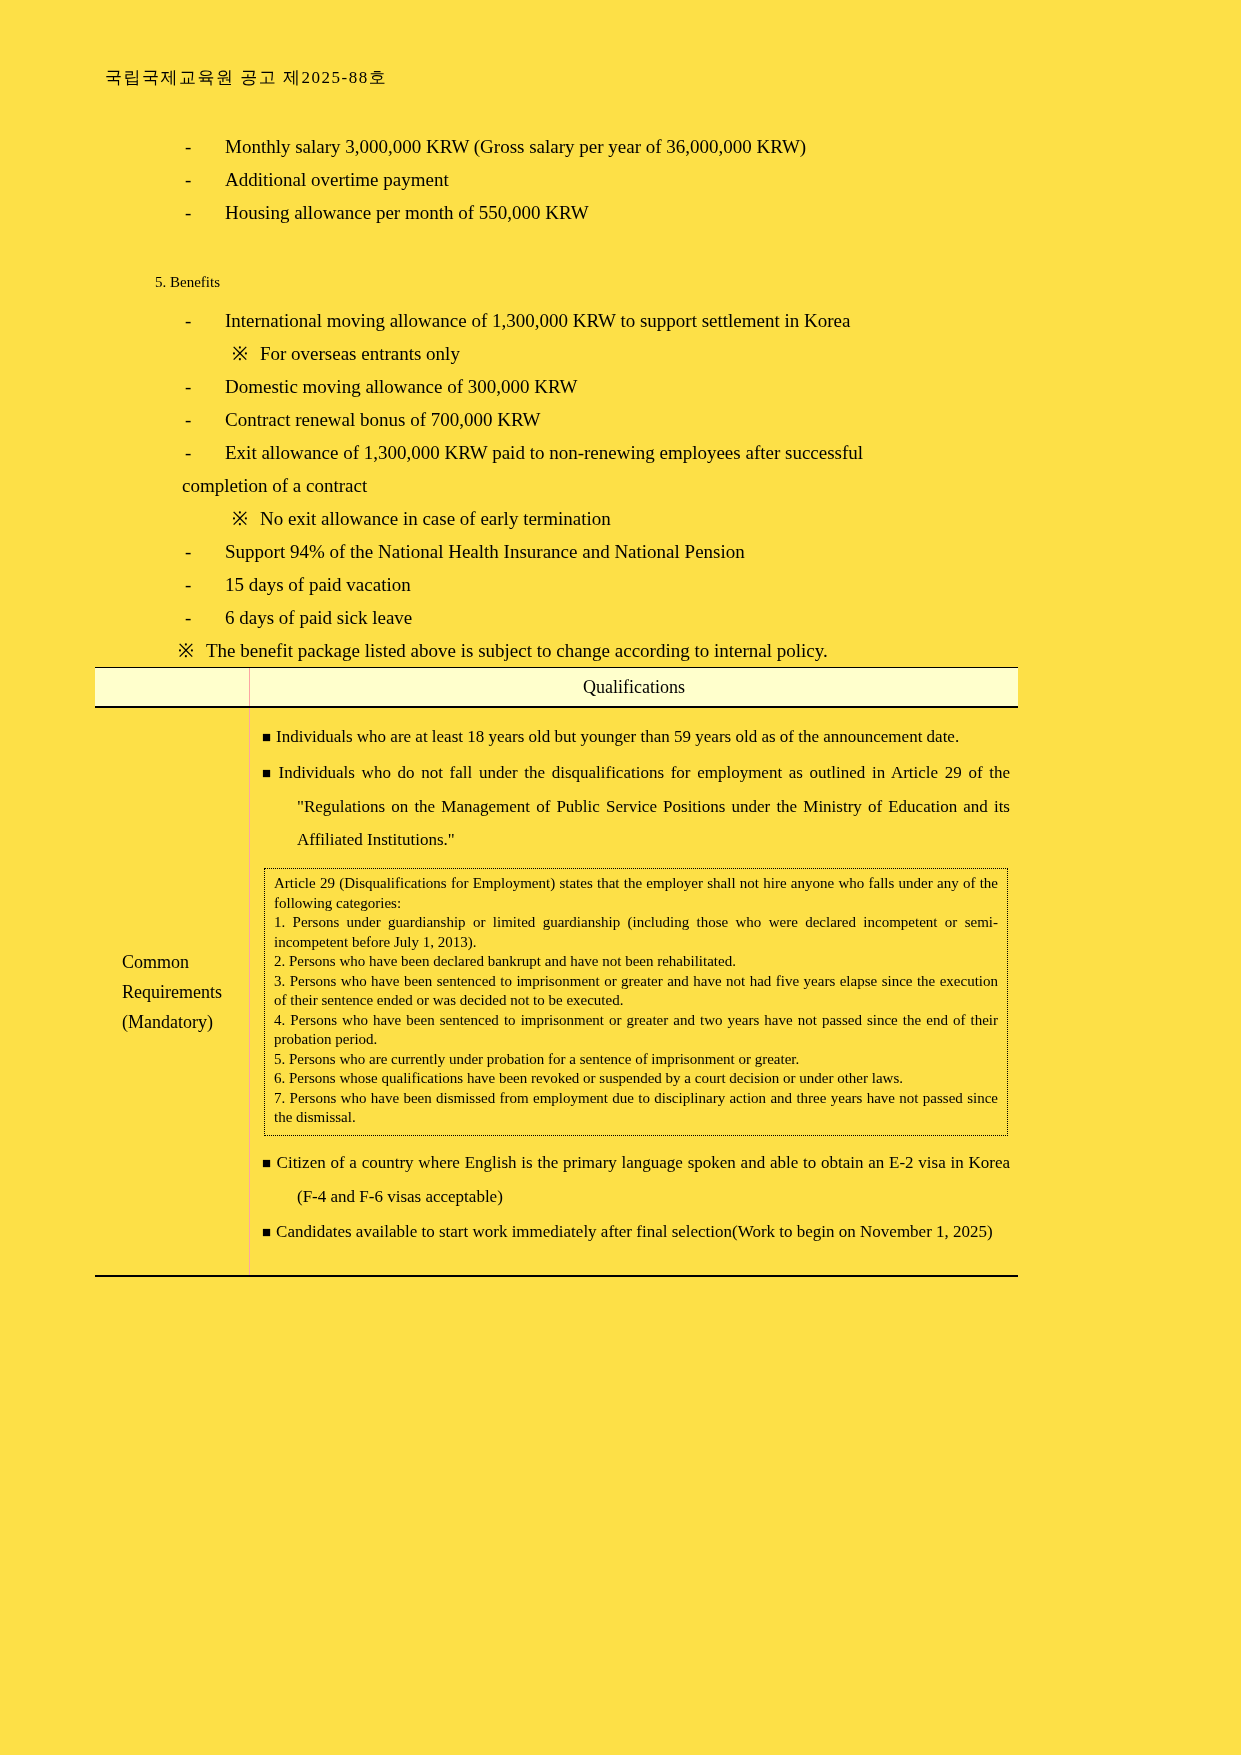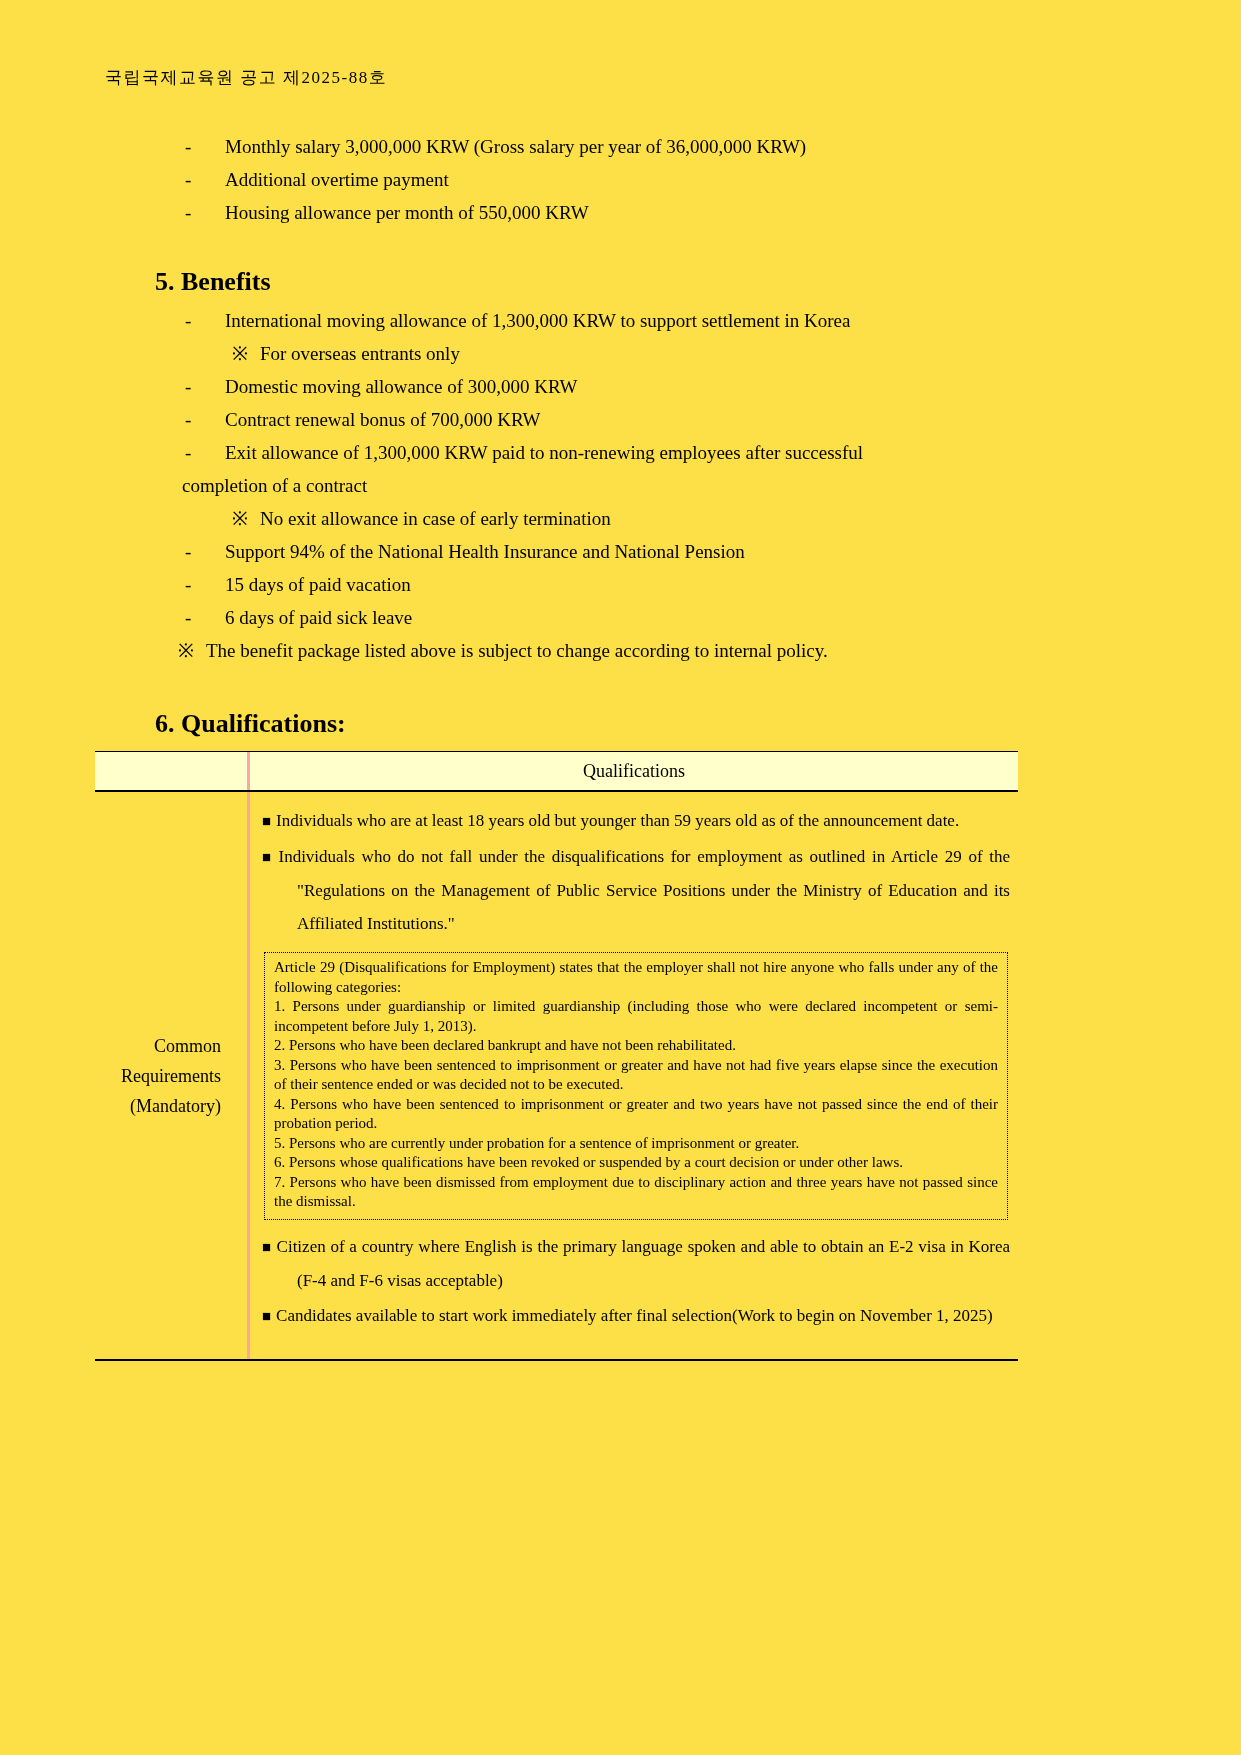--- a/index.html
+++ b/index.html
@@ -29,40 +29,40 @@
   .b-dash { margin-left: 90px; }
   .b-dash .marker { width: 40px; flex: 0 0 40px; }
   .b-note2 { margin-left: 137px; }
   .b-note2 .marker { margin-right: 12px; }
   .b-cont { margin-left: 87px; }
   .b-note0 { margin-left: 83px; }
   .b-note0 .marker { margin-right: 12px; }
 
   .sec-heading {
     margin-left: 60px;
-    font-size: 26px;
-    font-weight: bold;
+    font-size: 15px;
+    font-weight: normal;
     line-height: 26px;
   }
   .benefits-heading { margin-top: 40px; margin-bottom: 9px; }
   .qual-heading { margin-top: 44px; margin-bottom: 14px; }
 
   
   .qual-table {
     width: 923px;
     border-top: 1.5px solid #000;
     border-bottom: 2px solid #000;
   }
   .t-row { display: flex; }
   .t-head { border-bottom: 2px solid #000; }
   .t-col1 {
     width: 155px; flex: 0 0 155px;
-    border-right: 3px solid #fca5a5;
+    border-right: 1px solid #fca5a5;
     display: flex; align-items: center; justify-content: center;
-    text-align: right;
+    text-align: left;
   }
   .t-col2 { flex: 1 1 auto; }
   .head-bg { background: #FFFFCC; }
   .t-head .t-col2 {
     display: flex; align-items: center; justify-content: center;
     height: 38px; font-size: 18px;
   }
   .t-body .t-col1 {
     font-size: 18px;
     line-height: 30px;
@@ -159,21 +159,20 @@
       <div class="line b-dash">
         <span class="marker">-</span>
         <span class="txt">6 days of paid sick leave</span>
       </div>
       <div class="line b-note0">
         <span class="marker">※</span>
         <span class="txt">The benefit package listed above is subject to change according to internal policy.</span>
       </div>
     </div>
 
-    <div class="sec-heading qual-heading">6. Qualifications:</div>
 
     <div class="qual-table">
       <div class="t-row t-head">
         <div class="t-col1 head-bg"></div>
         <div class="t-col2 head-bg">Qualifications</div>
       </div>
       <div class="t-row t-body">
         <div class="t-col1">Common
 Requirements
 (Mandatory)</div>

